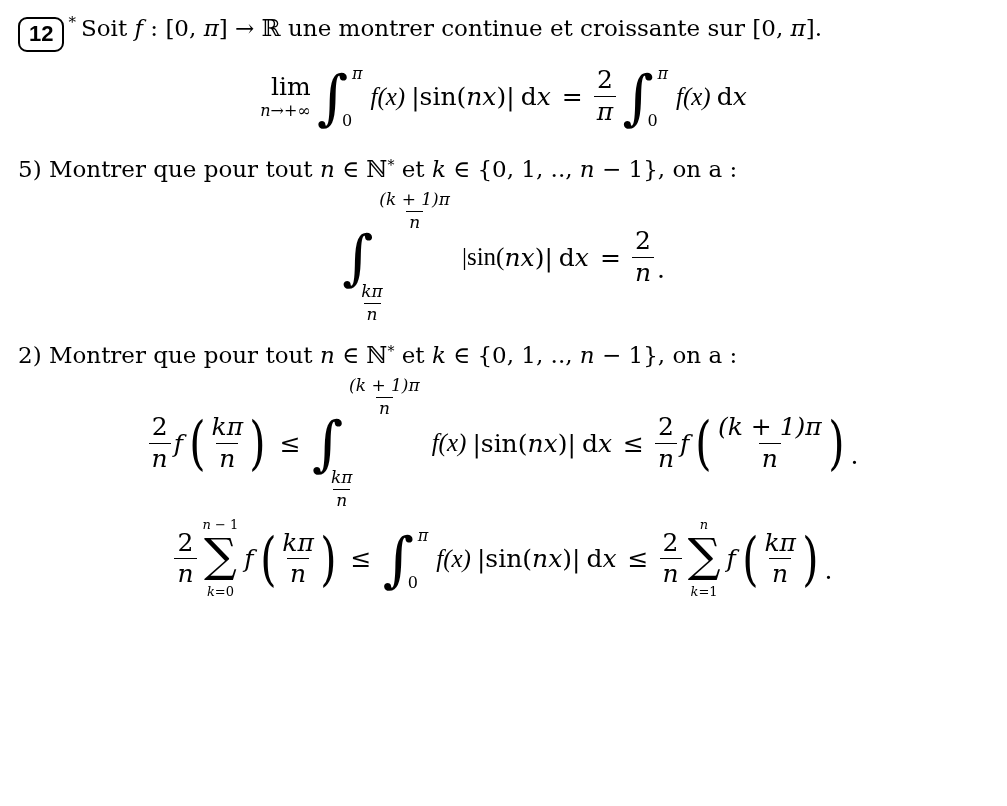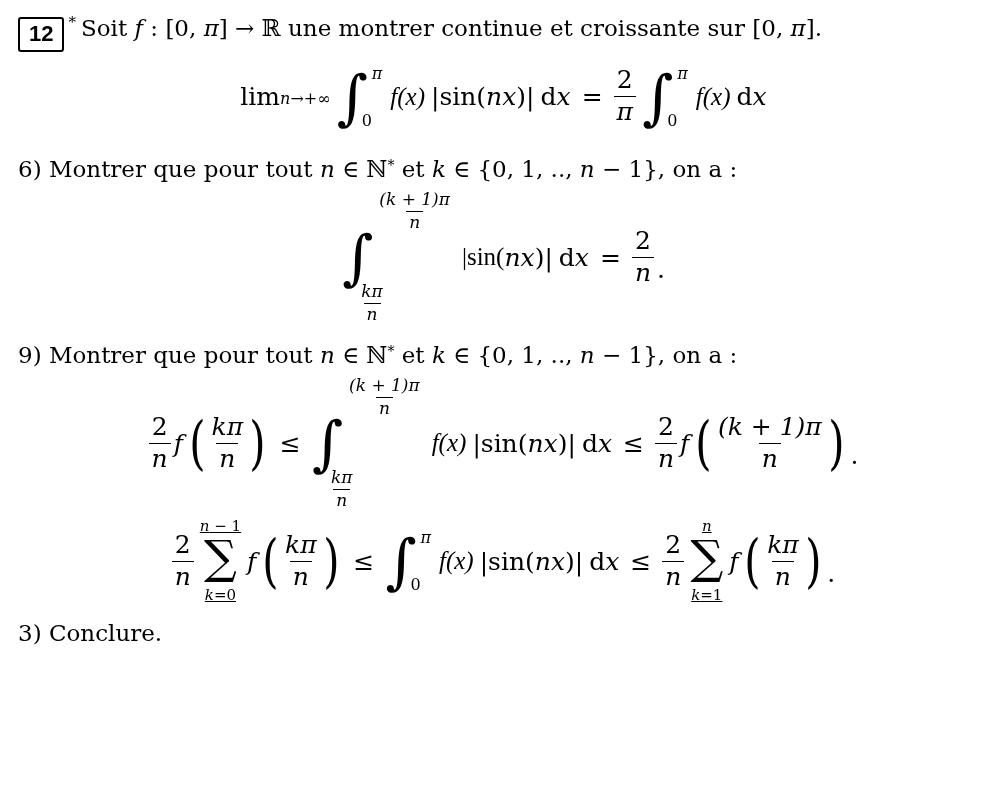--- a/index.html
+++ b/index.html
@@ -10,21 +10,21 @@
   }
   .page { padding: 13px 18px 0 18px; }
 
   
   .tline { font-size: 23px; line-height: 1.32; }
   .mi { font-style: italic; }
   .mr { font-style: normal; }
 
   .line1 { margin-bottom: 2px; }
   .badge {
-    display: inline-block; border: 2.5px solid #000; border-radius: 3px;
+    display: inline-block; border: 2.5px solid #000; border-radius: 9px;
     padding: 0 9px 1px; font-family: "Liberation Sans", "DejaVu Sans", sans-serif;
     font-weight: bold; font-size: 22px; line-height: 1.35; vertical-align: -5px;
   }
   .badge-star { font-size: 15px; vertical-align: 9px; margin: 0 5px 0 4px; }
   .nsup { font-size: 14px; vertical-align: 7px; }
   .qline { margin-bottom: 6px; }
 
   
   .formula { display: flex; justify-content: center; align-items: center; font-size: 25px; }
   .f-a { margin: 12px 0 24px; }
@@ -56,30 +56,30 @@
   .intbig { display: inline-flex; align-items: center; }
   .intbig-lims {
     display: inline-flex; flex-direction: column; justify-content: space-between;
     align-items: flex-start; height: 134px; font-size: 17px; margin-left: 1px;
   }
   .fs-top { transform: translateX(2px); }
   .fs-bot { transform: translateX(-16px); }
 
   
   .sum { display: inline-flex; flex-direction: column; align-items: center; line-height: 1; }
-  .sum-top, .sum-bot { display: inline-block; font-size: 15px; line-height: 1.1; text-align: left; text-decoration: underline; }
+  .sum-top, .sum-bot { display: inline-block; font-size: 13px; line-height: 1.1; text-align: left; }
   .sum-sign { font-size: 46px; line-height: 0.88; font-style: normal; }
   .sum-top { margin-bottom: 2px; } .sum-bot { margin-top: 10px; }
 
   
   .pgroup { display: inline-flex; align-items: center; }
   .bigp { font-size: 58px; line-height: 1; transform: scaleX(0.72); display: inline-block; font-style: normal; }
 
   
-  .lim { display: inline-flex; align-items: center; line-height: 1; }
+  .lim { display: inline-flex; flex-direction: column; align-items: flex-end; line-height: 1; }
   .lim-op { font-size: 25px; }
   .lim-sub { display: inline-block; font-size: 16px; margin-top: 4px; white-space: nowrap; }
 
   .enddot { align-self: center; transform: translateY(12px); margin-left: 3px; }
 </style>
 </head>
 <body>
 
 <div class="page">
 
@@ -117,21 +117,21 @@
         <span class="int-top mi">π</span>
         <span class="int-bot mr">0</span>
       </span>
     </span>
     <span class="mi sp2">f(x)</span>
     <span class="mr sp1">d</span>
       <span class="mi">x</span>
   </div>
 
   <div class="tline qline">
-    <span>6) Montrer que pour tout </span><span class="mi">n</span><span> ∈ ℕ</span><span class="nsup">*</span><span> et </span><span class="mi">k</span><span> ∈ {0, 1, .., </span><span class="mi">n</span><span> − 1}, on a :</span>
+    <span>5) Montrer que pour tout </span><span class="mi">n</span><span> ∈ ℕ</span><span class="nsup">*</span><span> et </span><span class="mi">k</span><span> ∈ {0, 1, .., </span><span class="mi">n</span><span> − 1}, on a :</span>
   </div>
 
   <div class="formula f-b">
     <span class="intbig">
       <span class="int-sign">∫</span>
       <span class="intbig-lims">
         <span class="frac fs-top">
           <span class="num mi">(k + 1)π</span>
           <span class="den mi">n</span>
         </span>
@@ -148,21 +148,21 @@
       <span class="mi">x</span>
     <span class="mo mr">=</span>
     <span class="frac">
       <span class="num mr">2</span>
       <span class="den mi">n</span>
     </span>
     <span class="mr enddot">.</span>
   </div>
 
   <div class="tline qline">
-    <span>9) Montrer que pour tout </span><span class="mi">n</span><span> ∈ ℕ</span><span class="nsup">*</span><span> et </span><span class="mi">k</span><span> ∈ {0, 1, .., </span><span class="mi">n</span><span> − 1}, on a :</span>
+    <span>2) Montrer que pour tout </span><span class="mi">n</span><span> ∈ ℕ</span><span class="nsup">*</span><span> et </span><span class="mi">k</span><span> ∈ {0, 1, .., </span><span class="mi">n</span><span> − 1}, on a :</span>
   </div>
 
   <div class="formula f-c">
     <span class="frac">
       <span class="num mr">2</span>
       <span class="den mi">n</span>
     </span>
     <span class="mi sp0">f</span>
     <span class="pgroup sp0">
       <span class="bigp">(</span>
@@ -258,15 +258,14 @@
       <span class="bigp">(</span>
       <span class="frac">
         <span class="num mi">kπ</span>
         <span class="den mi">n</span>
       </span>
       <span class="bigp">)</span>
     </span>
     <span class="mr enddot">.</span>
   </div>
 
-  <div class="tline">3) Conclure.</div>
 
 </div>
 
 </body></html>

